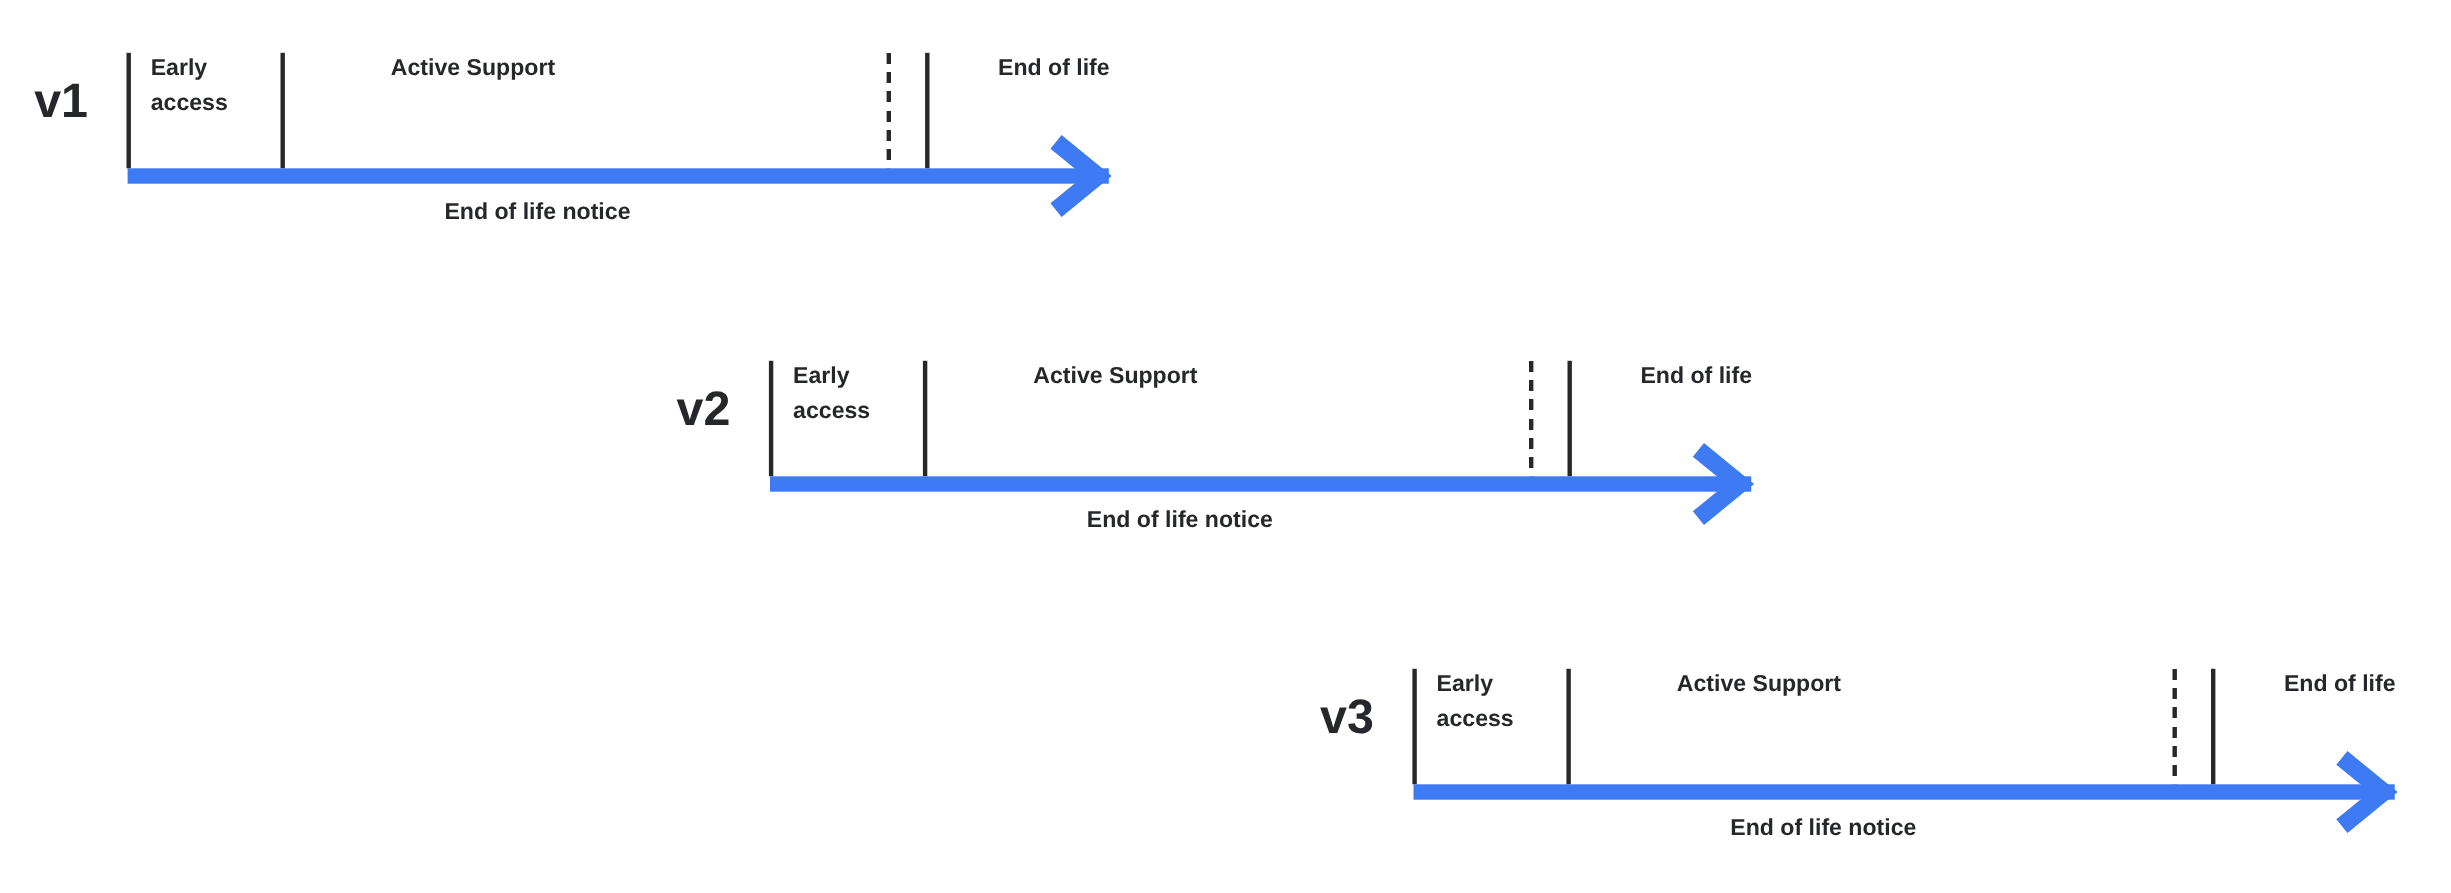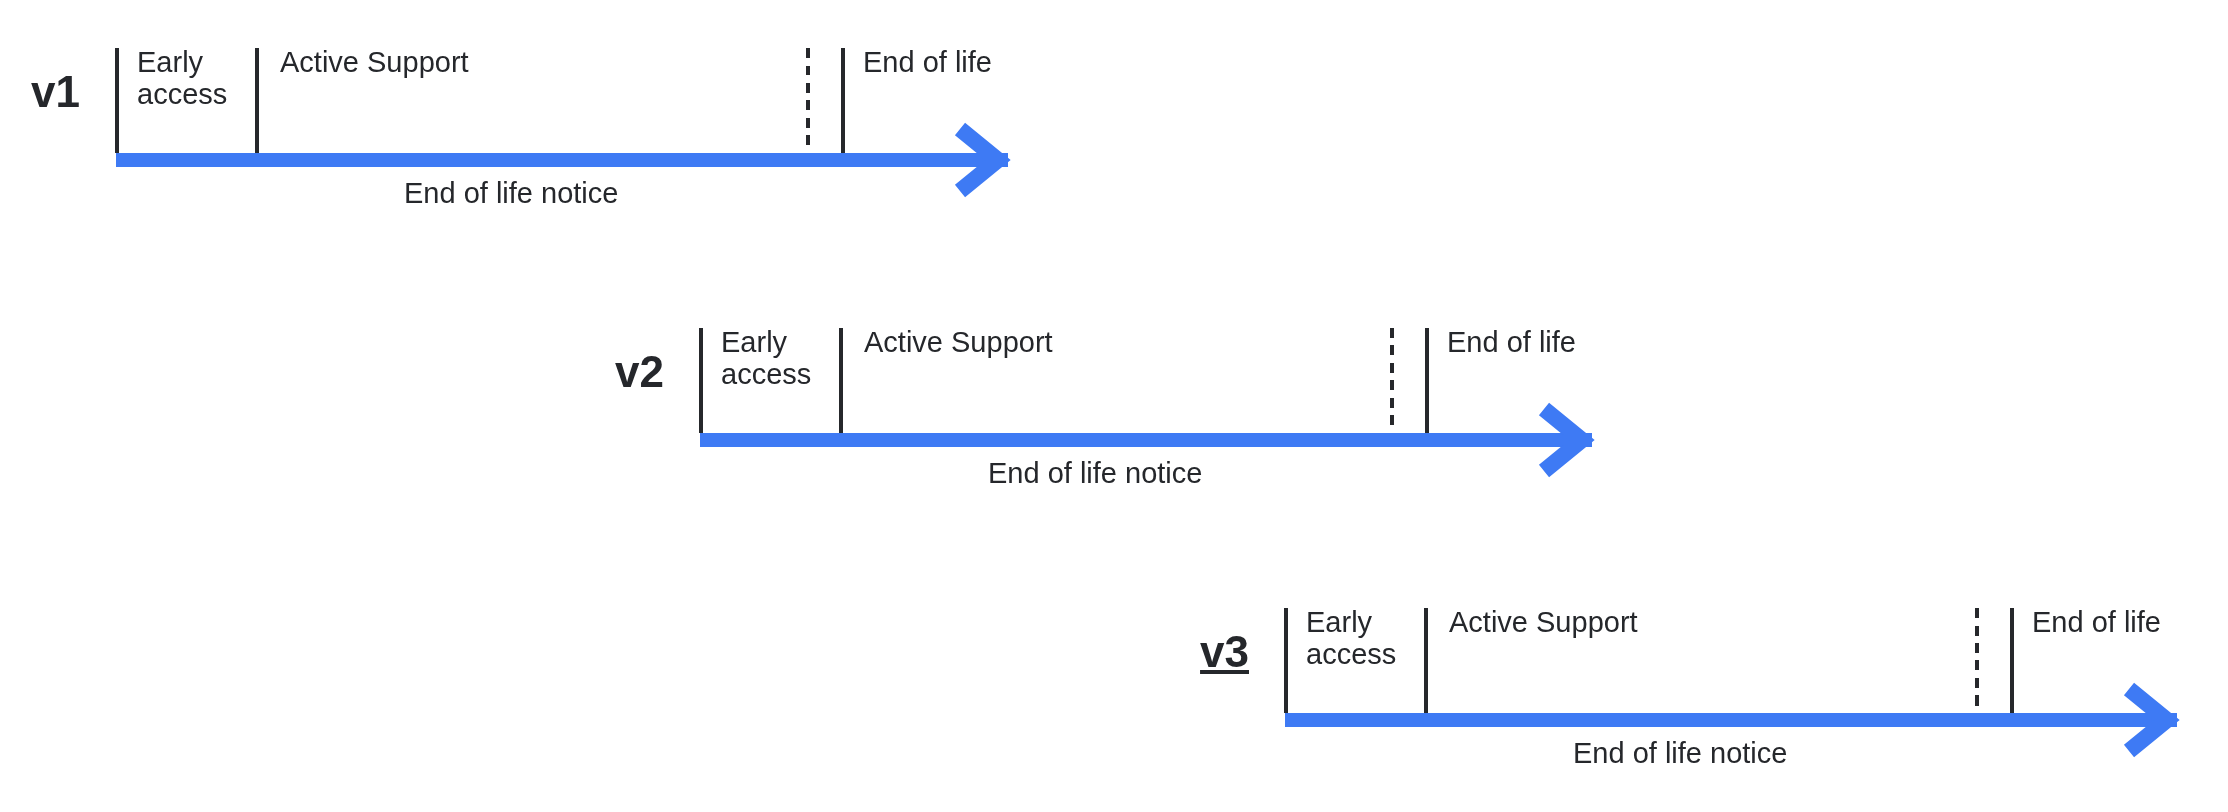--- a/index.html
+++ b/index.html
@@ -6,22 +6,22 @@
   body {
     width:2228px; height:812px;
     background:#ffffff;
     font-family:"Liberation Sans", sans-serif;
     position:relative;
     overflow:hidden;
   }
   .timeline { position:absolute; width:0; height:0; }
   .timeline > * { position:absolute; }
   .lbl {
-    font-weight:normal;
-    font-size:29px;
+    font-weight:bold;
+    font-size:21px;
     line-height:32px;
     color:var(--text,#25272B);
     white-space:normal;
   }
   .version {
     font-weight:bold;
     font-size:44px;
     line-height:44px;
     text-align:right;
     color:var(--text,#25272B);
@@ -29,21 +29,21 @@
   }
   .bar { height:14px; background:var(--blue,#3E7AF4); }
   .tick { width:3.5px; background:var(--tick,#26282B); }
   .tick-dashed {
     width:3.5px;
     background:repeating-linear-gradient(to bottom, var(--tick,#26282B) 0 10px, transparent 10px 17.5px);
   }
   .head { color:var(--blue,#3E7AF4); }
   .notice { text-align:left; white-space:nowrap; }
   .early { width:112px; }
-  .active, .eol { white-space:nowrap; }
+  .active, .eol { white-space:nowrap;text-align:center; }
 </style>
 </head>
 <body style="--blue: #3E7AF4; --text: #25272B; --tick: #26282B; background: rgb(255, 255, 255);">
 
 <div class="timeline" style="left: 117px; top: 160px;">
   <div class="version" style="left: -237px; width: 200px; top: -90px;">v1</div>
   <div class="tick t-start" style="left: -1.75px; top: -112px; height: 105px;"></div>
   <div class="tick t-active" style="left: 138.25px; top: -112px; height: 105px;"></div>
   <div class="tick-dashed t-dash" style="left: 689.25px; top: -112px; height: 105px;"></div>
   <div class="tick t-eol" style="left: 724.25px; top: -112px; height: 105px;"></div>
@@ -67,21 +67,21 @@
   <svg class="head" width="64" height="80" viewBox="0 0 64 80" style="left: 835px; top: -40px;">
       <path d="M8 9 L46 40 L8 71" fill="none" stroke="currentColor" stroke-width="16" stroke-linejoin="miter"></path>
     </svg>
   <div class="lbl early" style="left: 20px; top: -114px;">Early access</div>
   <div class="lbl active" style="left: 163px; top: -114px; width: 300px;">Active Support</div>
   <div class="lbl eol" style="left: 746px; top: -114px; width: 190px;">End of life</div>
   <div class="lbl notice" style="left: 287px; width: 400px; top: 17px;">End of life notice</div>
 </div>
 
 <div class="timeline" style="left: 1286px; top: 720px;">
-  <div class="version" style="left: -237px; width: 200px; top: -90px; text-decoration: underline;">v3</div>
+  <div class="version" style="left: -237px; width: 200px; top: -90px;">v3</div>
   <div class="tick t-start" style="left: -1.75px; top: -112px; height: 105px;"></div>
   <div class="tick t-active" style="left: 138.25px; top: -112px; height: 105px;"></div>
   <div class="tick-dashed t-dash" style="left: 689.25px; top: -112px; height: 105px;"></div>
   <div class="tick t-eol" style="left: 724.25px; top: -112px; height: 105px;"></div>
   <div class="bar" style="left: -1.5px; top: -7px; width: 892px;"></div>
   <svg class="head" width="64" height="80" viewBox="0 0 64 80" style="left: 835px; top: -40px;">
       <path d="M8 9 L46 40 L8 71" fill="none" stroke="currentColor" stroke-width="16" stroke-linejoin="miter"></path>
     </svg>
   <div class="lbl early" style="left: 20px; top: -114px;">Early access</div>
   <div class="lbl active" style="left: 163px; top: -114px; width: 300px;">Active Support</div>

